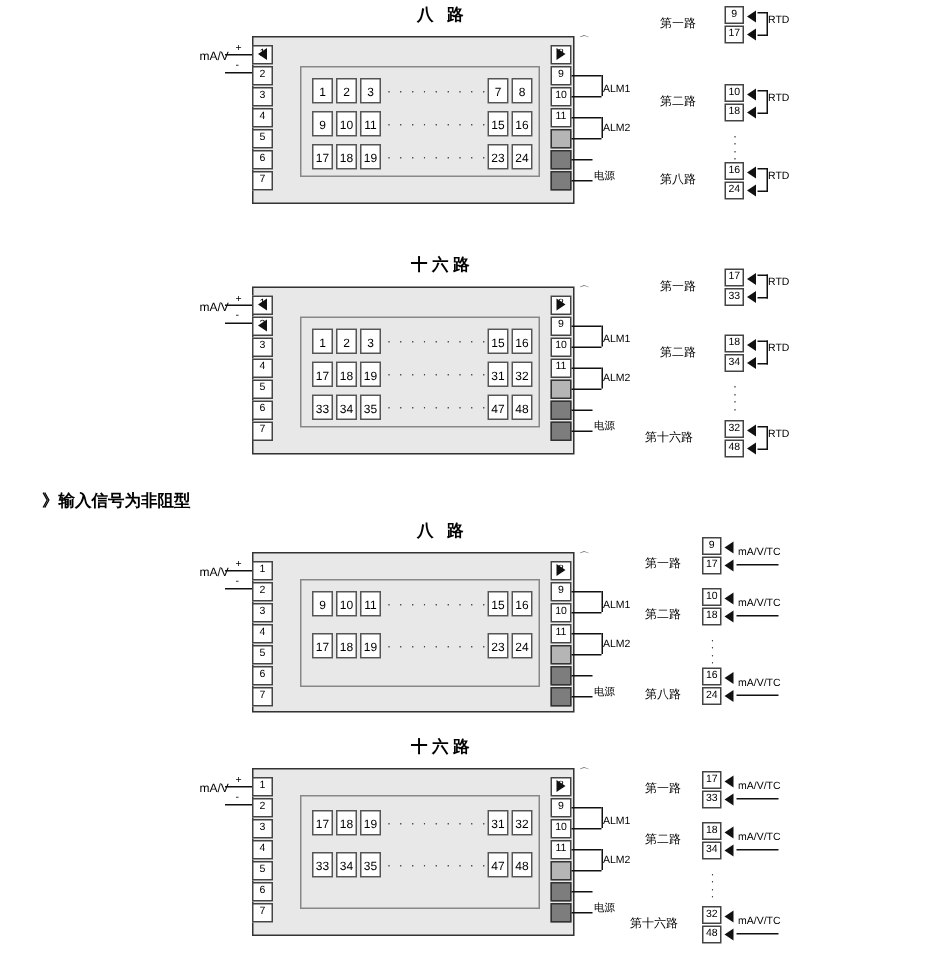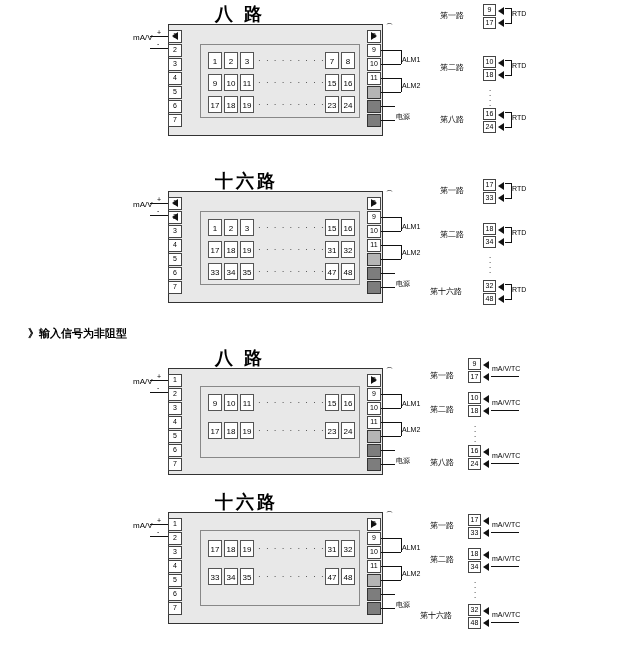--- a/index.html
+++ b/index.html
@@ -7,22 +7,23 @@
     width:629px;height:647px;
     background:#ffffff;
     font-family:"Liberation Sans", sans-serif;
     color:#000;
     position:relative;
     overflow:hidden;
   }
   .diagram{position:absolute;left:0;top:0;width:629px;height:647px;}
   .blk{position:absolute;}
   .title{
-    font-size:18px;
+    font-size:11px;
     font-weight:bold;
+    text-align:center;
     letter-spacing:3px;
     color:#000;
   }
   .section-head{
     font-size:11px;
     font-weight:bold;
     color:#000;
   }
   
   .device{

